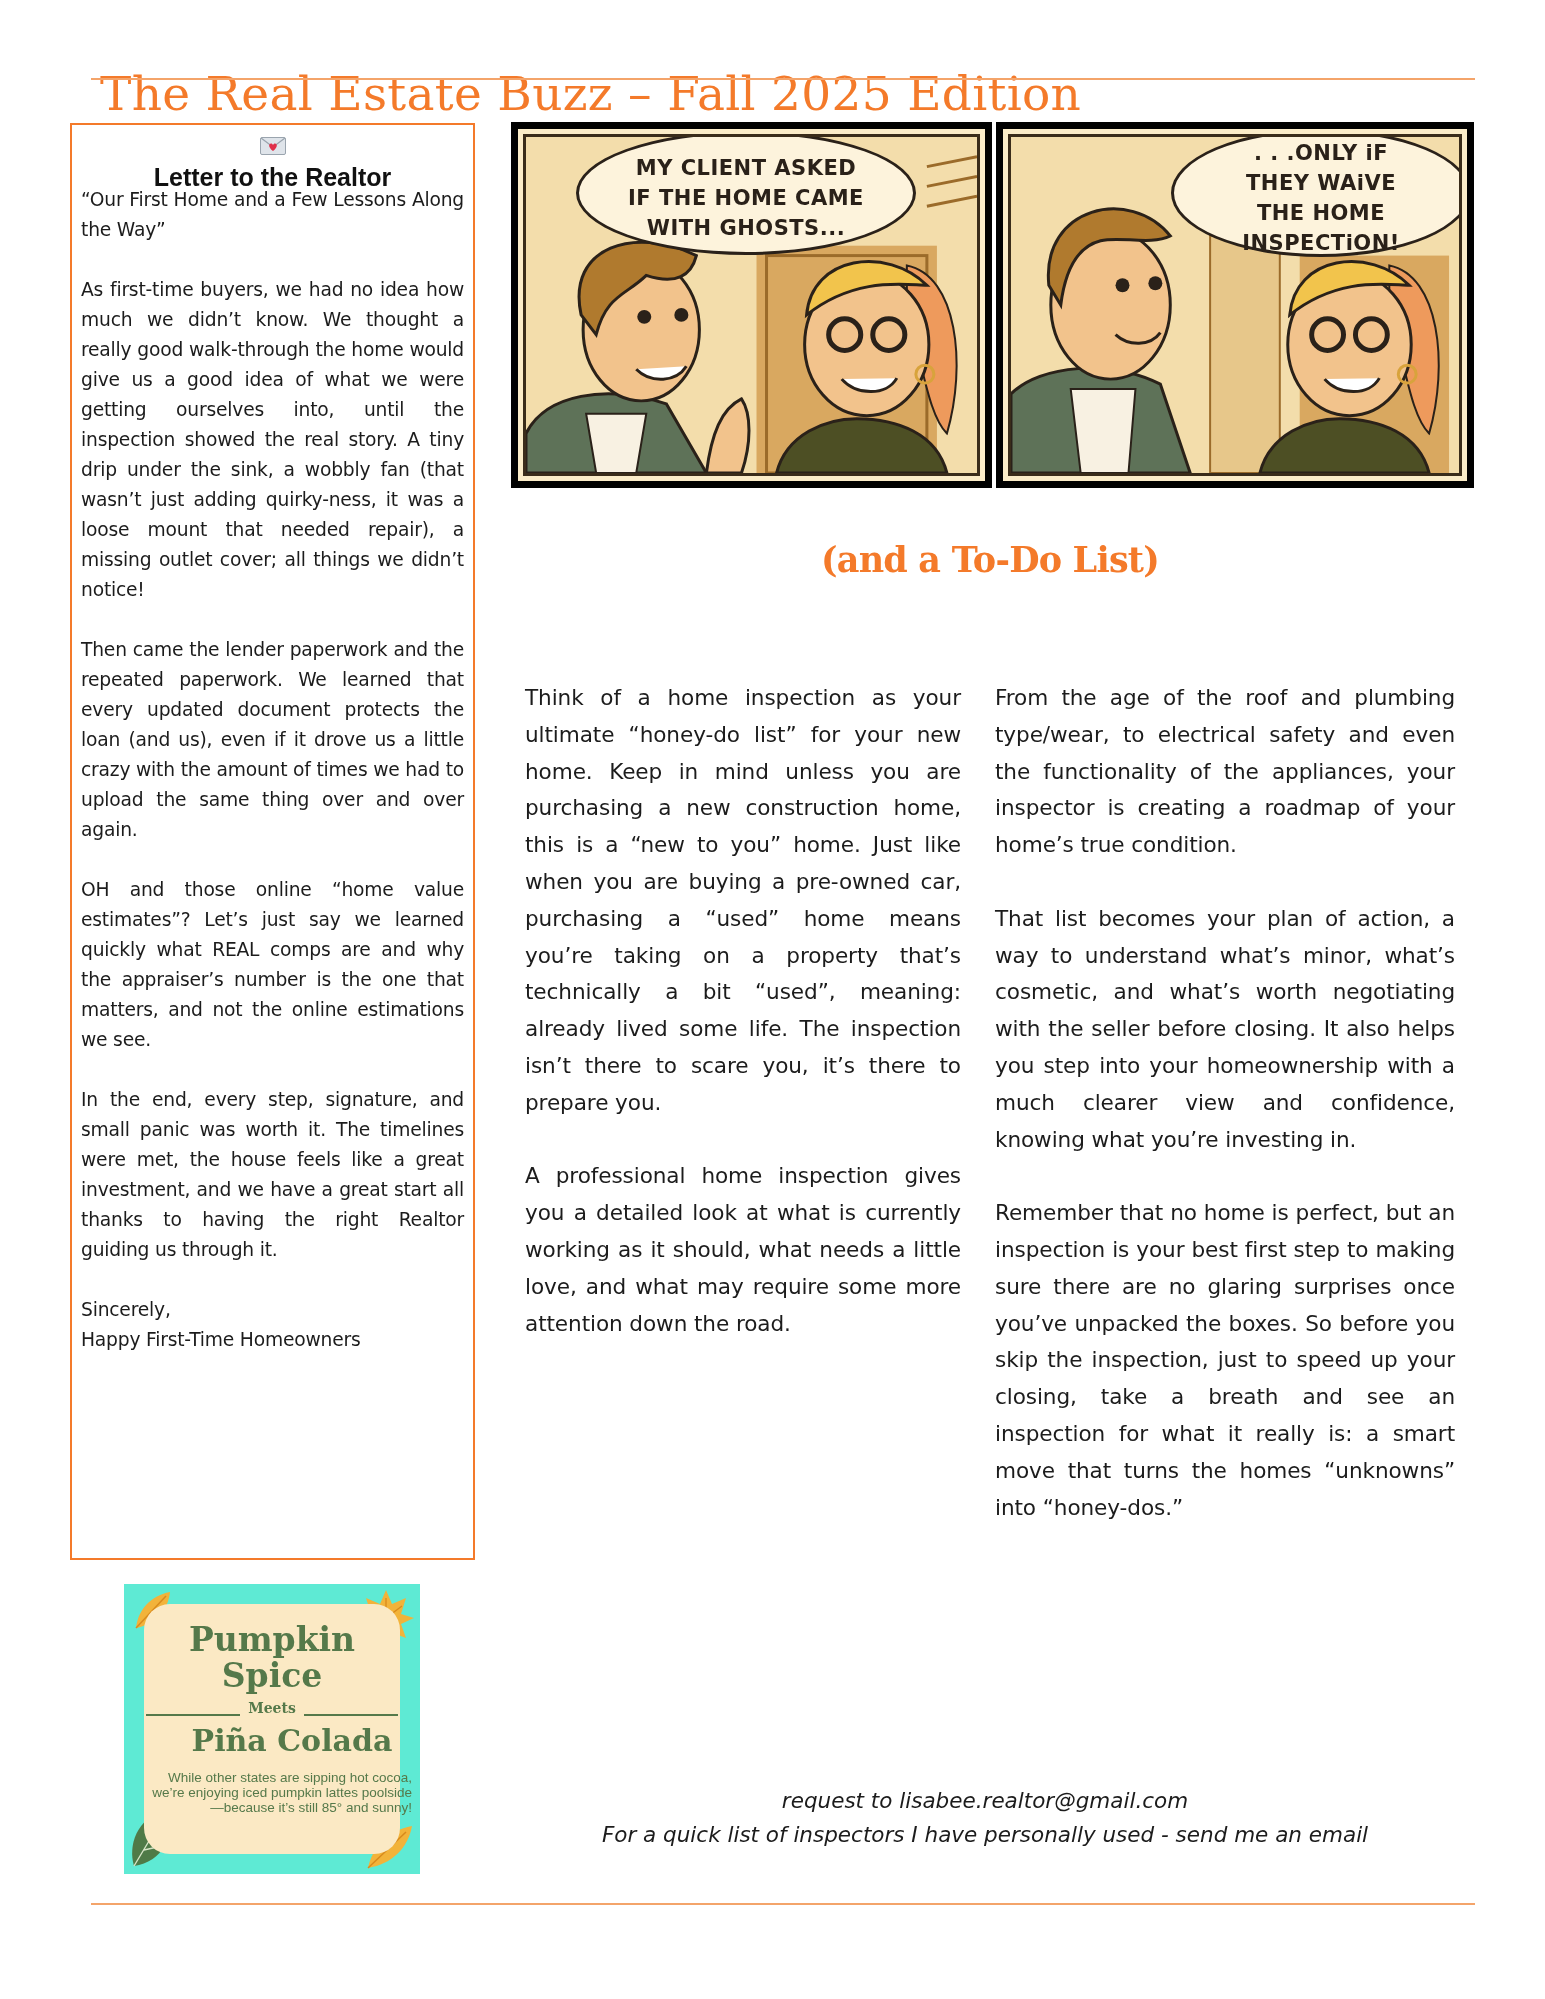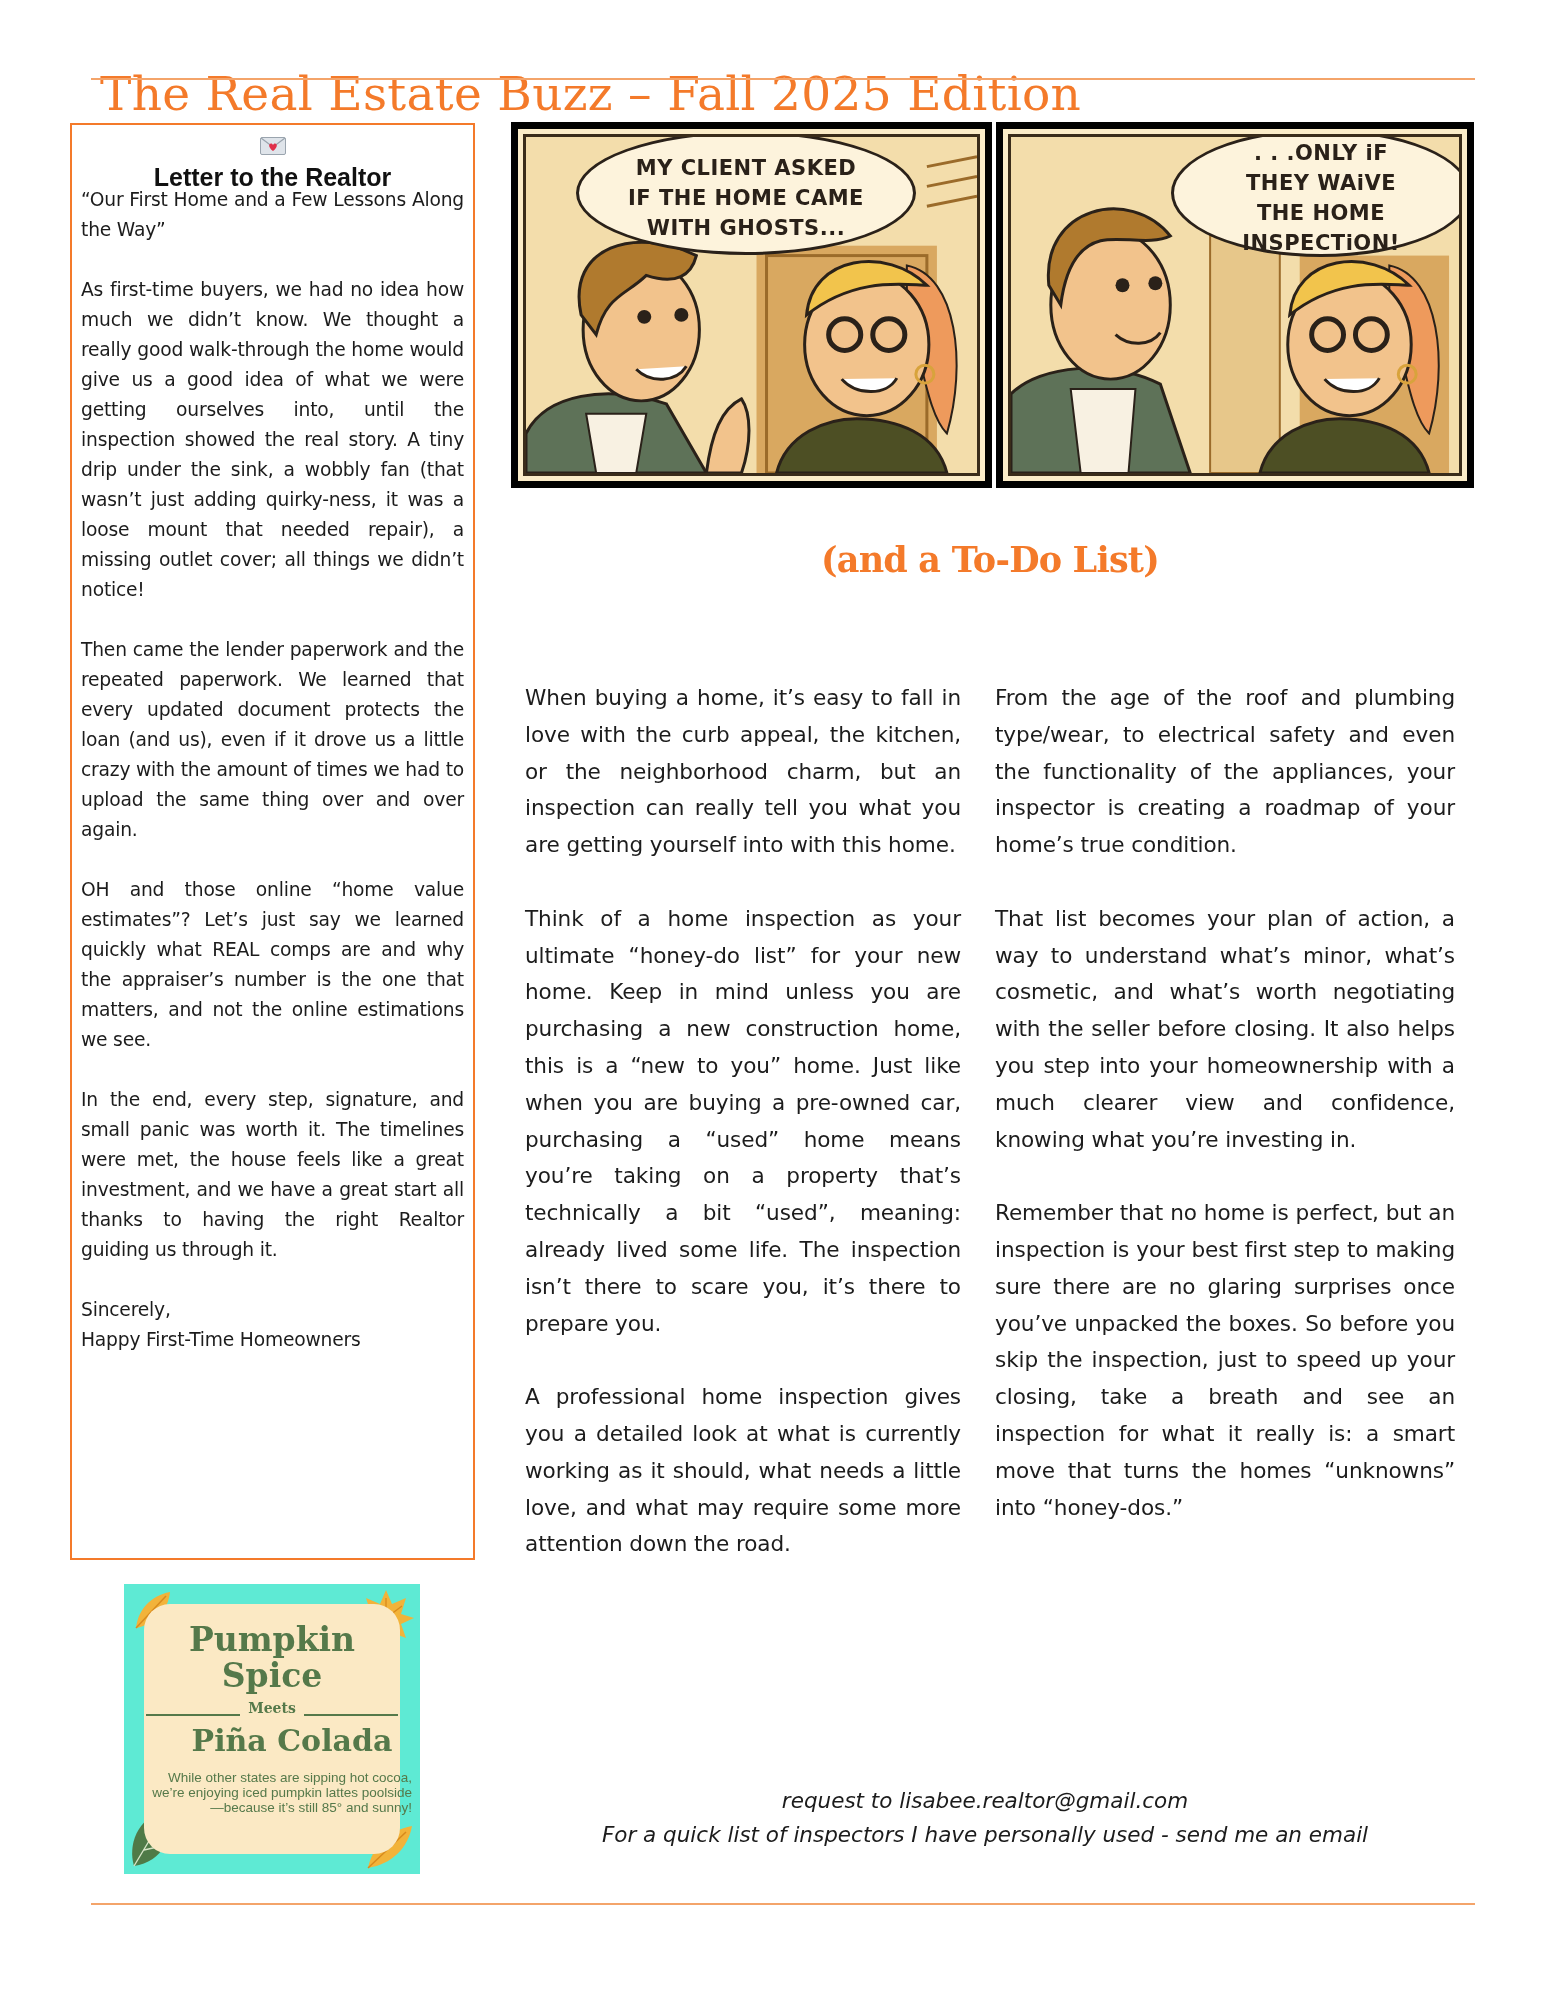--- a/index.html
+++ b/index.html
@@ -224,21 +224,20 @@
       </div>
     </div>
   </div>
 </div>
 
 <h2 class="article-title">
   <div>(and a To-Do List)</div>
 </h2>
 
 <div class="col col-left">
-  <p>When buying a home, it’s easy to fall in love with the curb appeal, the kitchen, or the neighborhood charm, but an inspection can really tell you what you are getting yourself into with this home.</p>
   <p>Think of a home inspection as your ultimate “honey-do list” for your new home. Keep in mind unless you are purchasing a new construction home, this is a “new to you” home. Just like when you are buying a pre-owned car, purchasing a “used” home means you’re taking on a property that’s technically a bit “used”, meaning: already lived some life. The inspection isn’t there to scare you, it’s there to prepare you.</p>
   <p>A professional home inspection gives you a detailed look at what is currently working as it should, what needs a little love, and what may require some more attention down the road.</p>
 </div>
 
 <div class="col col-right">
   <p>From the age of the roof and plumbing type/wear, to electrical safety and even the functionality of the appliances, your inspector is creating a roadmap of your home’s true condition.</p>
   <p>That list becomes your plan of action, a way to understand what’s minor, what’s cosmetic, and what’s worth negotiating with the seller before closing. It also helps you step into your homeownership with a much clearer view and confidence, knowing what you’re investing in.</p>
   <p>Remember that no home is perfect, but an inspection is your best first step to making sure there are no glaring surprises once you’ve unpacked the boxes. So before you skip the inspection, just to speed up your closing, take a breath and see an inspection for what it really is: a smart move that turns the homes “unknowns” into “honey-dos.”</p>
 </div>
 

